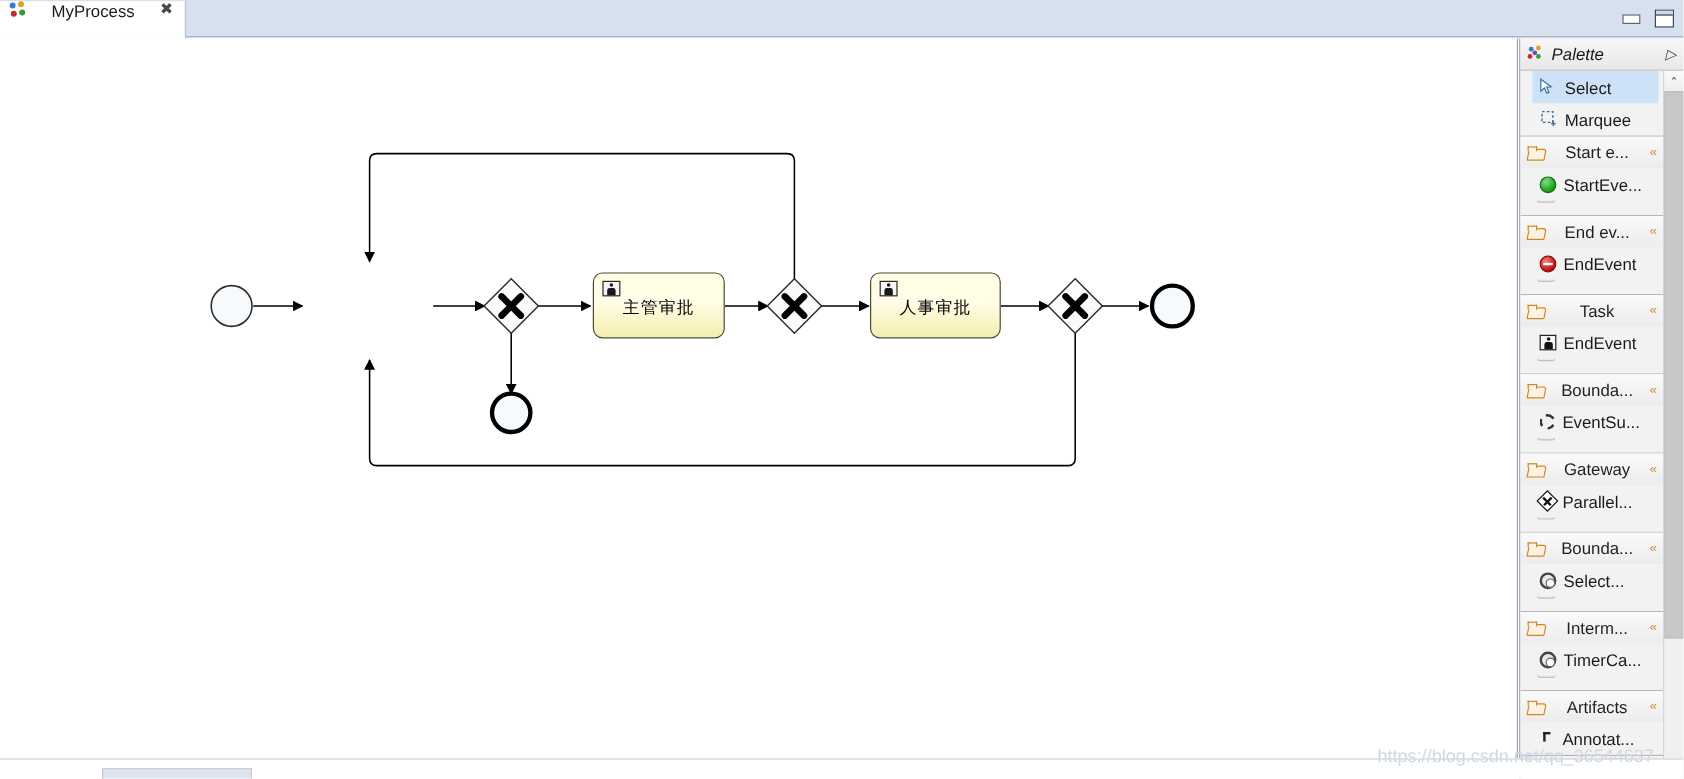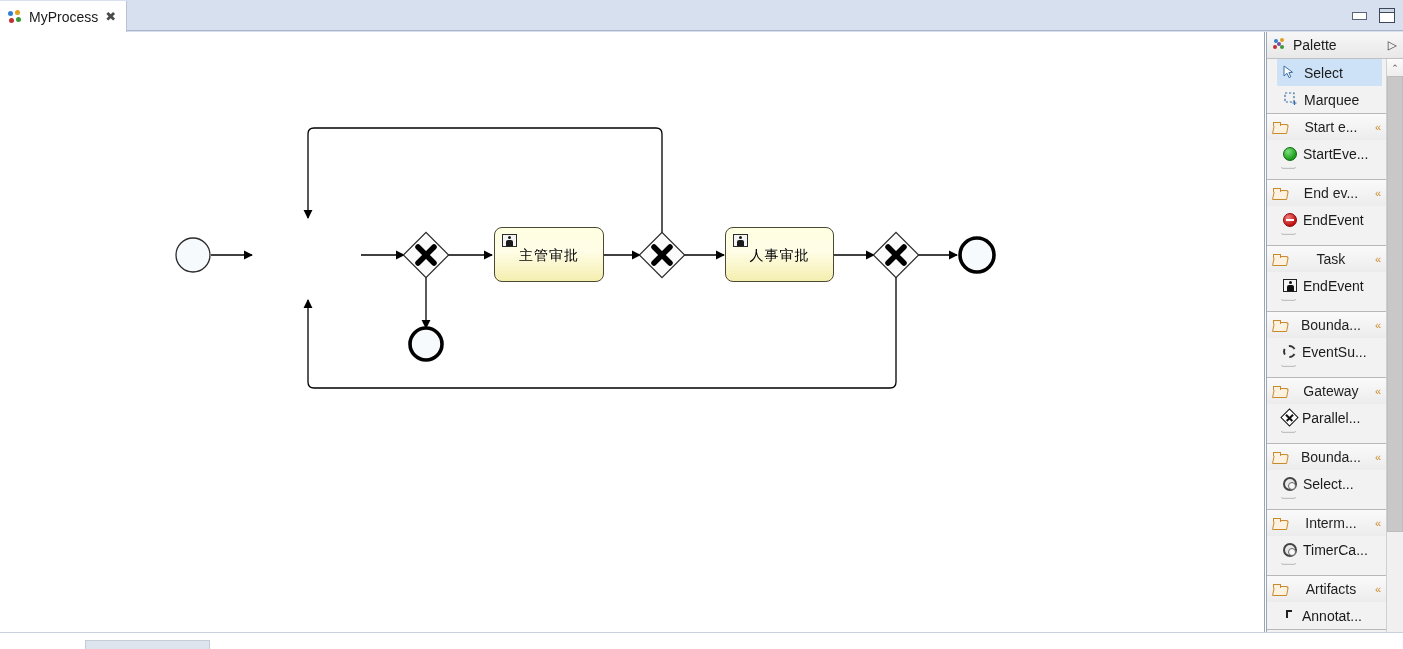--- a/index.html
+++ b/index.html
@@ -24,21 +24,21 @@
     position: absolute; left: 0; top: 0; width: 1403px; height: 31px;
     background: #d6e0ee;
     border-bottom: 1px solid #a9b6c9;
   }
   .tab {
     position: absolute; left: 0; top: 1px;
     height: 31px;
     padding: 0 10px 0 8px;
     background: #ffffff;
     border-right: 1px solid #b7c2d2;
-    display: flex; align-items: center; gap: 7px;
+    display: flex; gap: 21px;
     font-size: 14px;
   }
   .tab-label { color: #1a1a1a; font-size: 14px; white-space: nowrap; }
   .tab-close {
     font-size: 13px; color: #4a4a4a; line-height: 1;
     cursor: pointer;
   }
   .tab-icon { width: 14px; height: 14px; position: relative; flex: none; }
   .tab-icon i {
     position: absolute; width: 5px; height: 5px; border-radius: 50%;
@@ -113,21 +113,21 @@
     position: absolute; left: 1266px; top: 32px;
     width: 137px; height: 617px;
     background: #f2f2f2;
     border-left: 1px solid #9aa6b6;
   }
   .palette-header {
     position: relative;
     height: 27px;
     background: linear-gradient(180deg,#f7f7f7 0%, #e8e8e8 100%);
     border-bottom: 1px solid #c0c0c0;
-    display: flex; align-items: center; padding: 0 6px; gap: 6px;
+    display: flex; align-items: center; padding: 0 6px; gap: 6px; font-style: italic;
   }
   .palette-title { font-size: 14px; color: #1a1a1a; flex: 1; }
   .palette-pin { font-size: 12px; color:#444; }
   .pal-icon { width:14px; height:14px; position:relative; flex:none; }
   .pal-icon i { position:absolute; width:4px; height:4px; border-radius:50%; }
   .pal-icon i:nth-child(1){left:1px;top:1px;background:#2f7fd0;}
   .pal-icon i:nth-child(2){left:7px;top:0;background:#e0a020;}
   .pal-icon i:nth-child(3){left:0;top:7px;background:#c03030;}
   .pal-icon i:nth-child(4){left:7px;top:7px;background:#3a9a3a;}
   .pal-icon i:nth-child(5){left:4px;top:4px;background:#7a4aa0;}
@@ -532,17 +532,18 @@
 
       <div class="pal-scrollbar">
         <div class="sb-up">⌃</div>
         <div class="sb-track"></div>
         <div class="sb-thumb"></div>
         <div class="sb-down">⌄</div>
       </div>
     </div>
   </div>
 
+  <div class="watermark">https://blog.csdn.net/qq_36544637</div>
 
   <div class="bottom-strip"></div>
   <div class="bottom-nub"></div>
 
 </div>
 
 </body></html>

